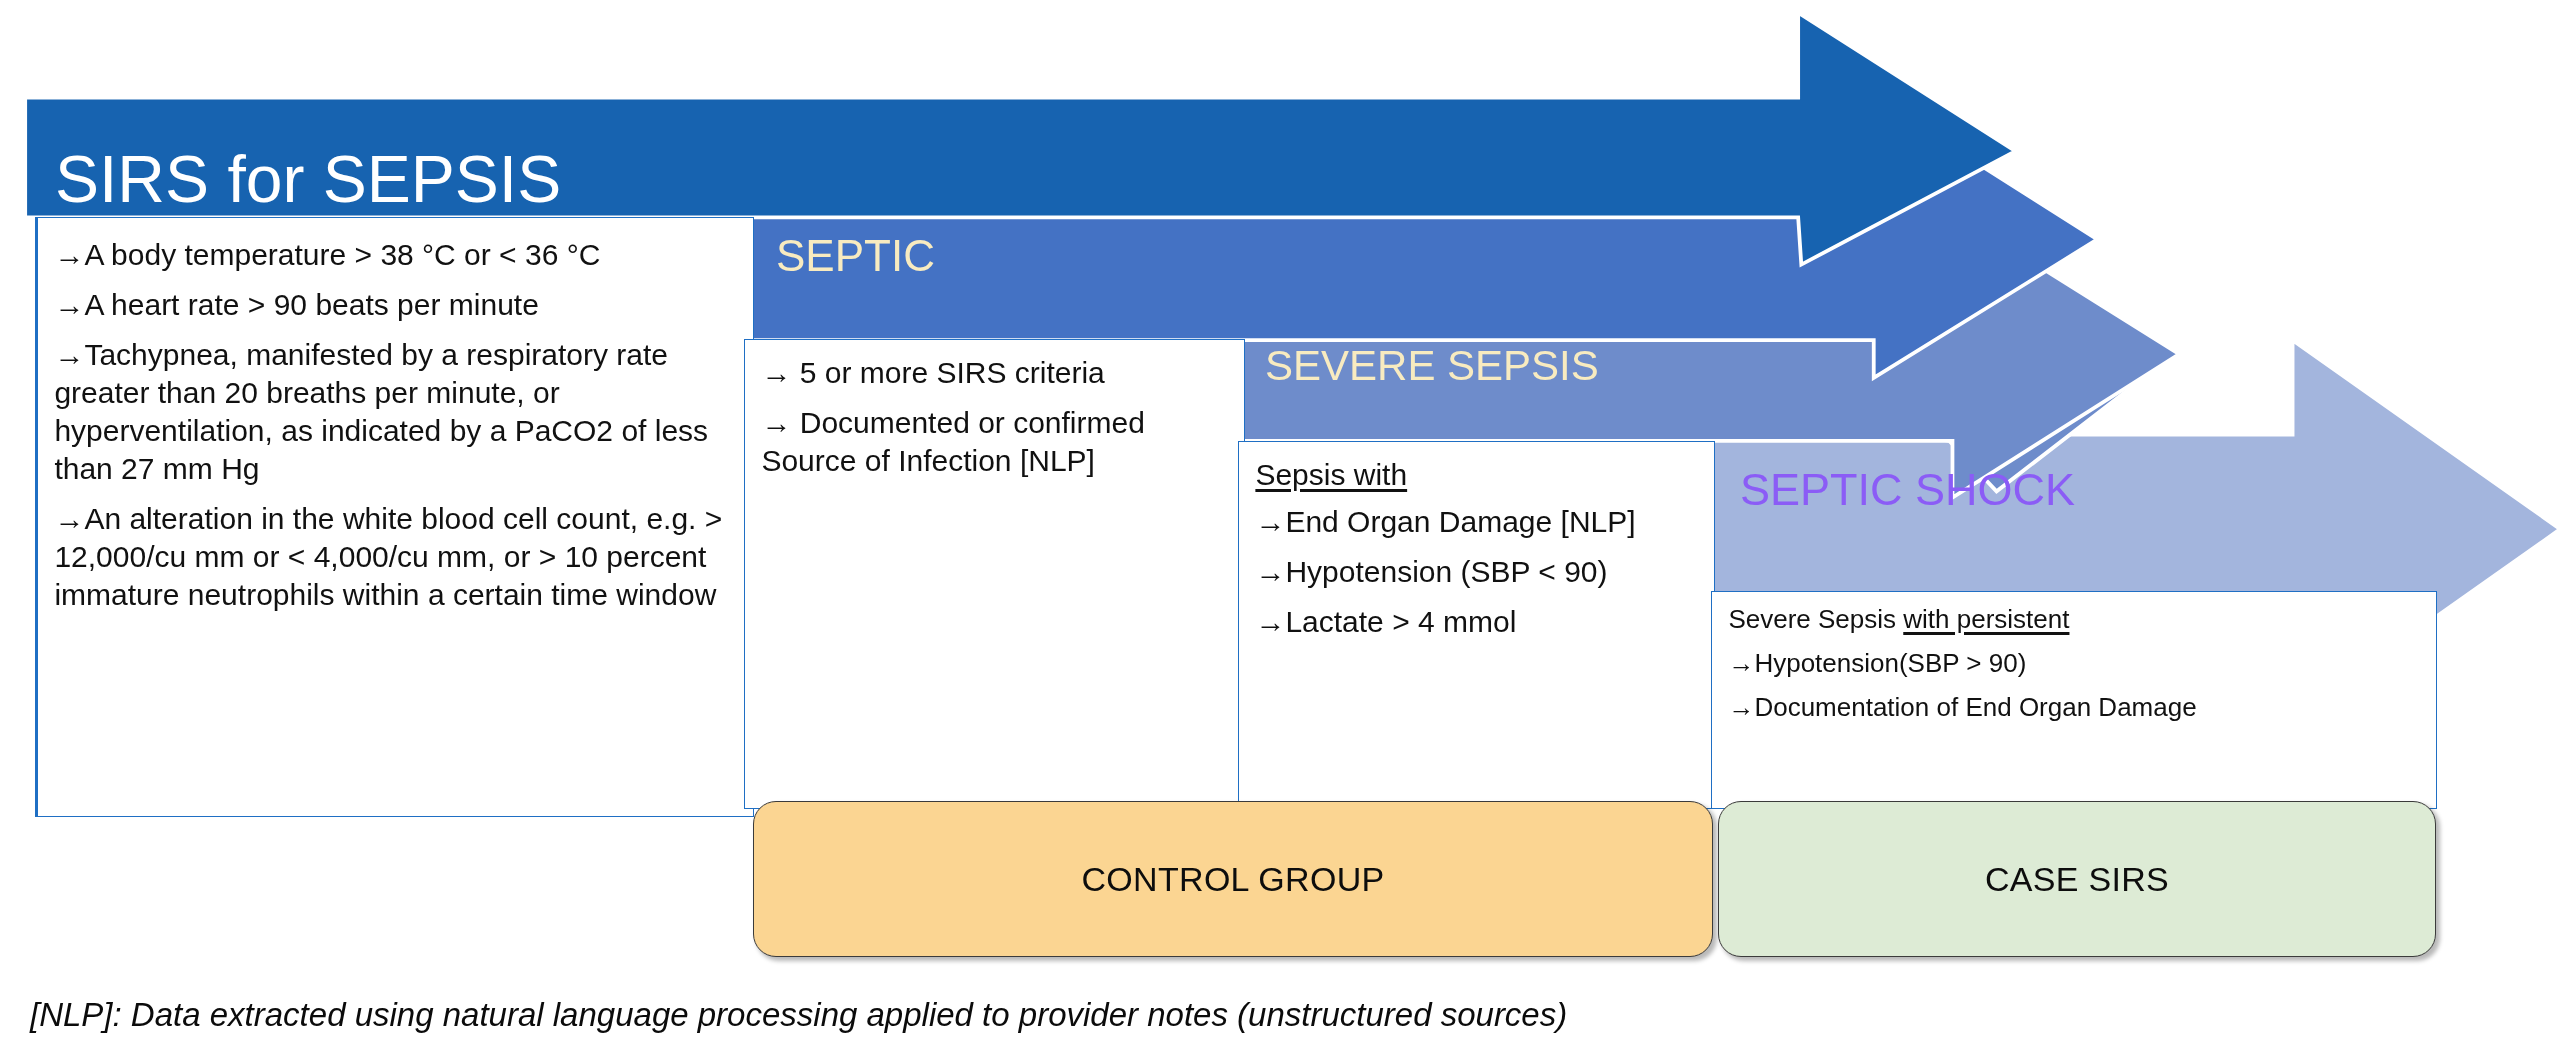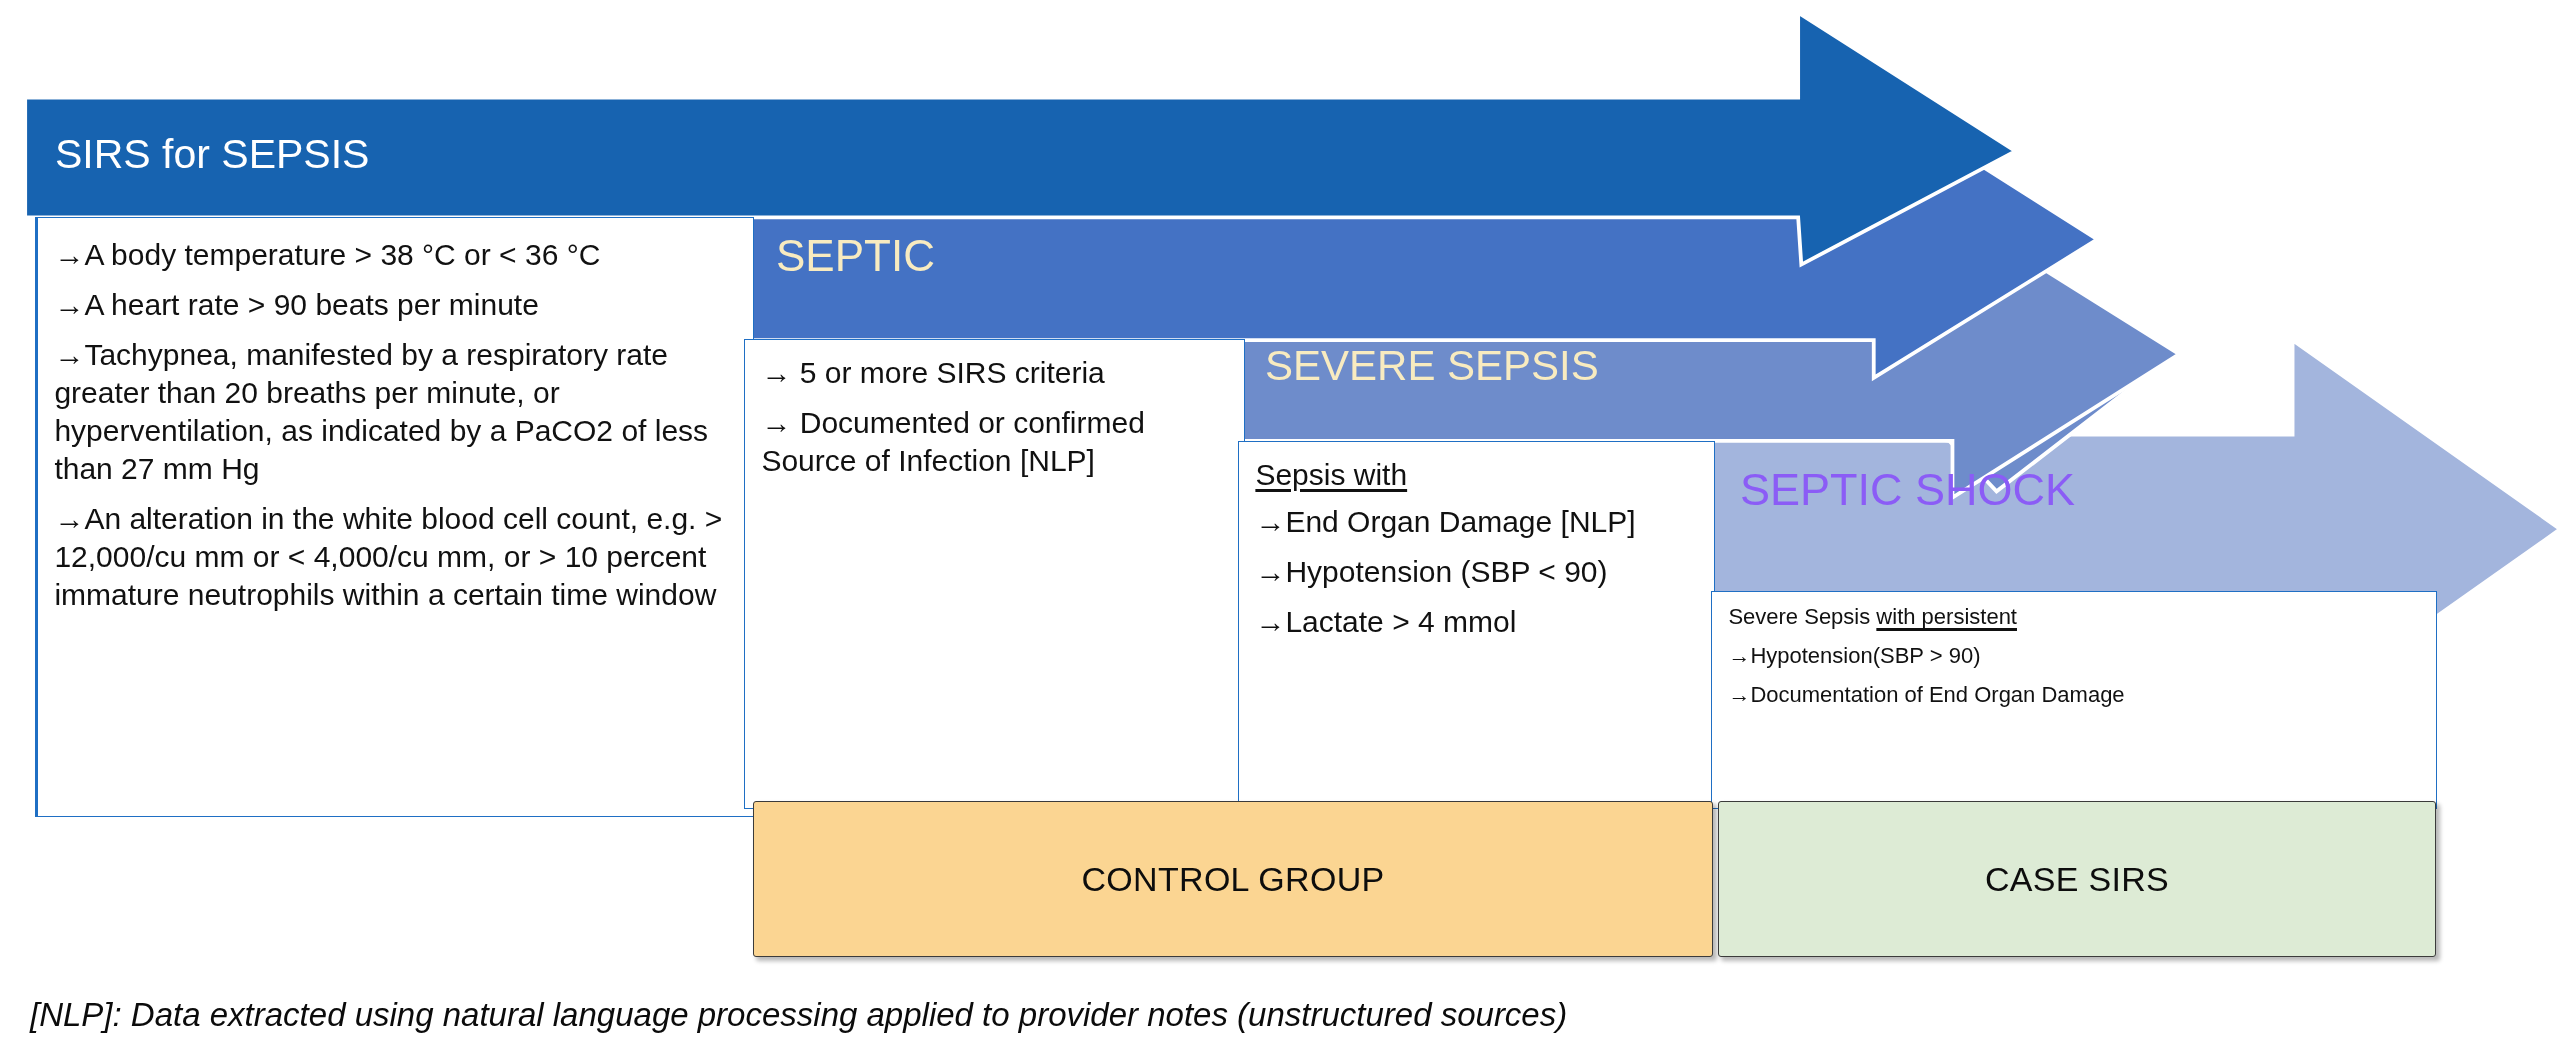--- a/index.html
+++ b/index.html
@@ -15,47 +15,47 @@
   .panel-inner{padding:14px 16.4px 6.3px 16.4px;}
   .crit{color:#111111;line-height:1.26;margin:0 0 12.6px 0;}
   .crit:last-child{margin-bottom:0;}
   .arrowglyph{font-family:"Liberation Sans", sans-serif;}
   .uline{text-decoration:underline;text-decoration-thickness:2.5px;text-underline-offset:3.8px;}
   .hdr-uline{text-decoration:underline;text-decoration-thickness:2.5px;text-underline-offset:3.8px;}
 
   
   .group{position:absolute;box-sizing:border-box;display:flex;
          align-items:center;justify-content:center;
-         border:1.9px solid #3B3B3B;border-radius:3px;
+         border:1.9px solid #3B3B3B;border-radius:23px;
          box-shadow:3.8px 3.8px 4.4px rgba(0,0,0,0.28);}
   .group-label{font-size:34px;color:#0d0d0d;letter-spacing:0.3px;}
 
   
   .footnote{position:absolute;left:30px;top:980px;font-style:italic;
             font-size:33px;color:#0b0b0b;white-space:nowrap;margin-top:16px;}
 
   
-  #sirs-title{font-size:41px;color:#ffffff;left:55px;top:134px;}
+  #sirs-title{font-size:66px;color:#ffffff;left:55px;top:146px;}
   #sepsis-title{font-size:44px;color:#F8EBC0;left:776px;top:234px;}
   #ssepsis-title{font-size:42px;color:#F8EBC0;left:1265px;top:345px;}
   #shock-title{font-size:45px;color:#8b5cf6;left:1740px;top:467px;}
 
   #sirs-panel{left:35px;top:217px;width:719px;height:600px;border-left-width:3.1px;}
   #sirs-panel .crit{font-size:30px;}
   #sirs-panel .panel-inner{padding-top:17.6px;}
 
   #sepsis-panel{left:744px;top:339px;width:501px;height:470px;}
   #sepsis-panel .crit{font-size:30px;}
 
   #ssepsis-panel{left:1238px;top:441px;width:477px;height:368px;}
   #ssepsis-panel .crit{font-size:30px;}
   #ssepsis-panel .crit.head{margin-bottom:8.8px;}
 
   #shock-panel{left:1711px;top:591px;width:726px;height:218px;}
-  #shock-panel .crit{font-size:22px;margin-bottom:11.3px;}
+  #shock-panel .crit{font-size:26px;margin-bottom:11.3px;}
   #shock-panel .panel-inner{padding-top:11.3px;}
 
   #control-group{left:753px;top:801px;width:960px;height:156px;background:#FBD592;}
   #case-group{left:1718px;top:801px;width:718px;height:156px;background:#DDEBD5;}
 </style>
 </head>
 <body>
 
 <div class="stage">
 

